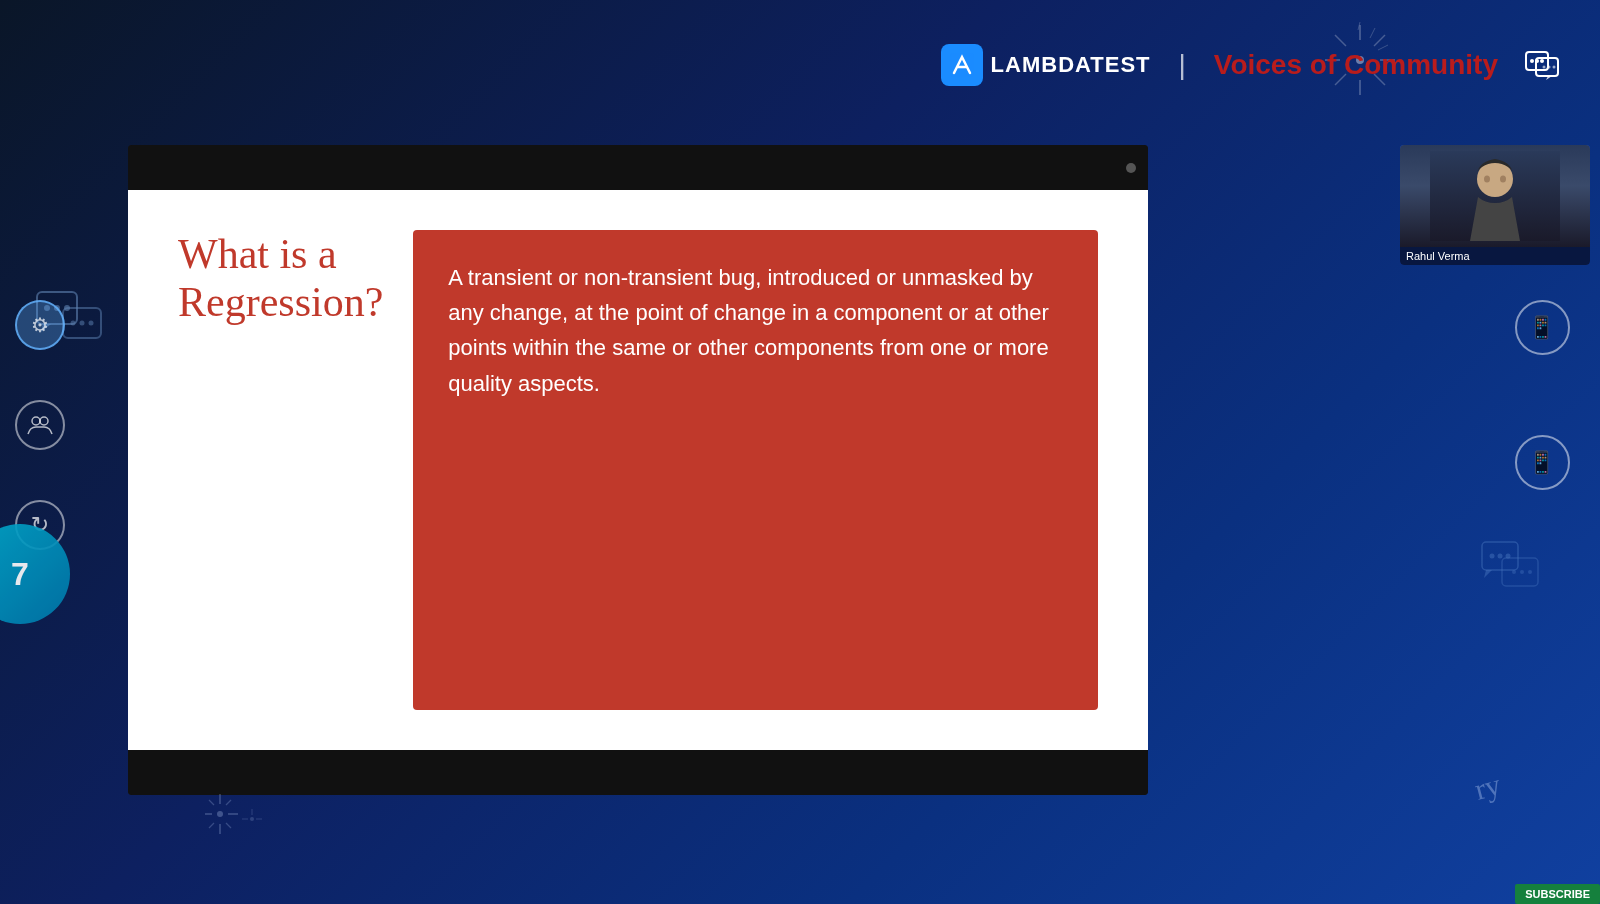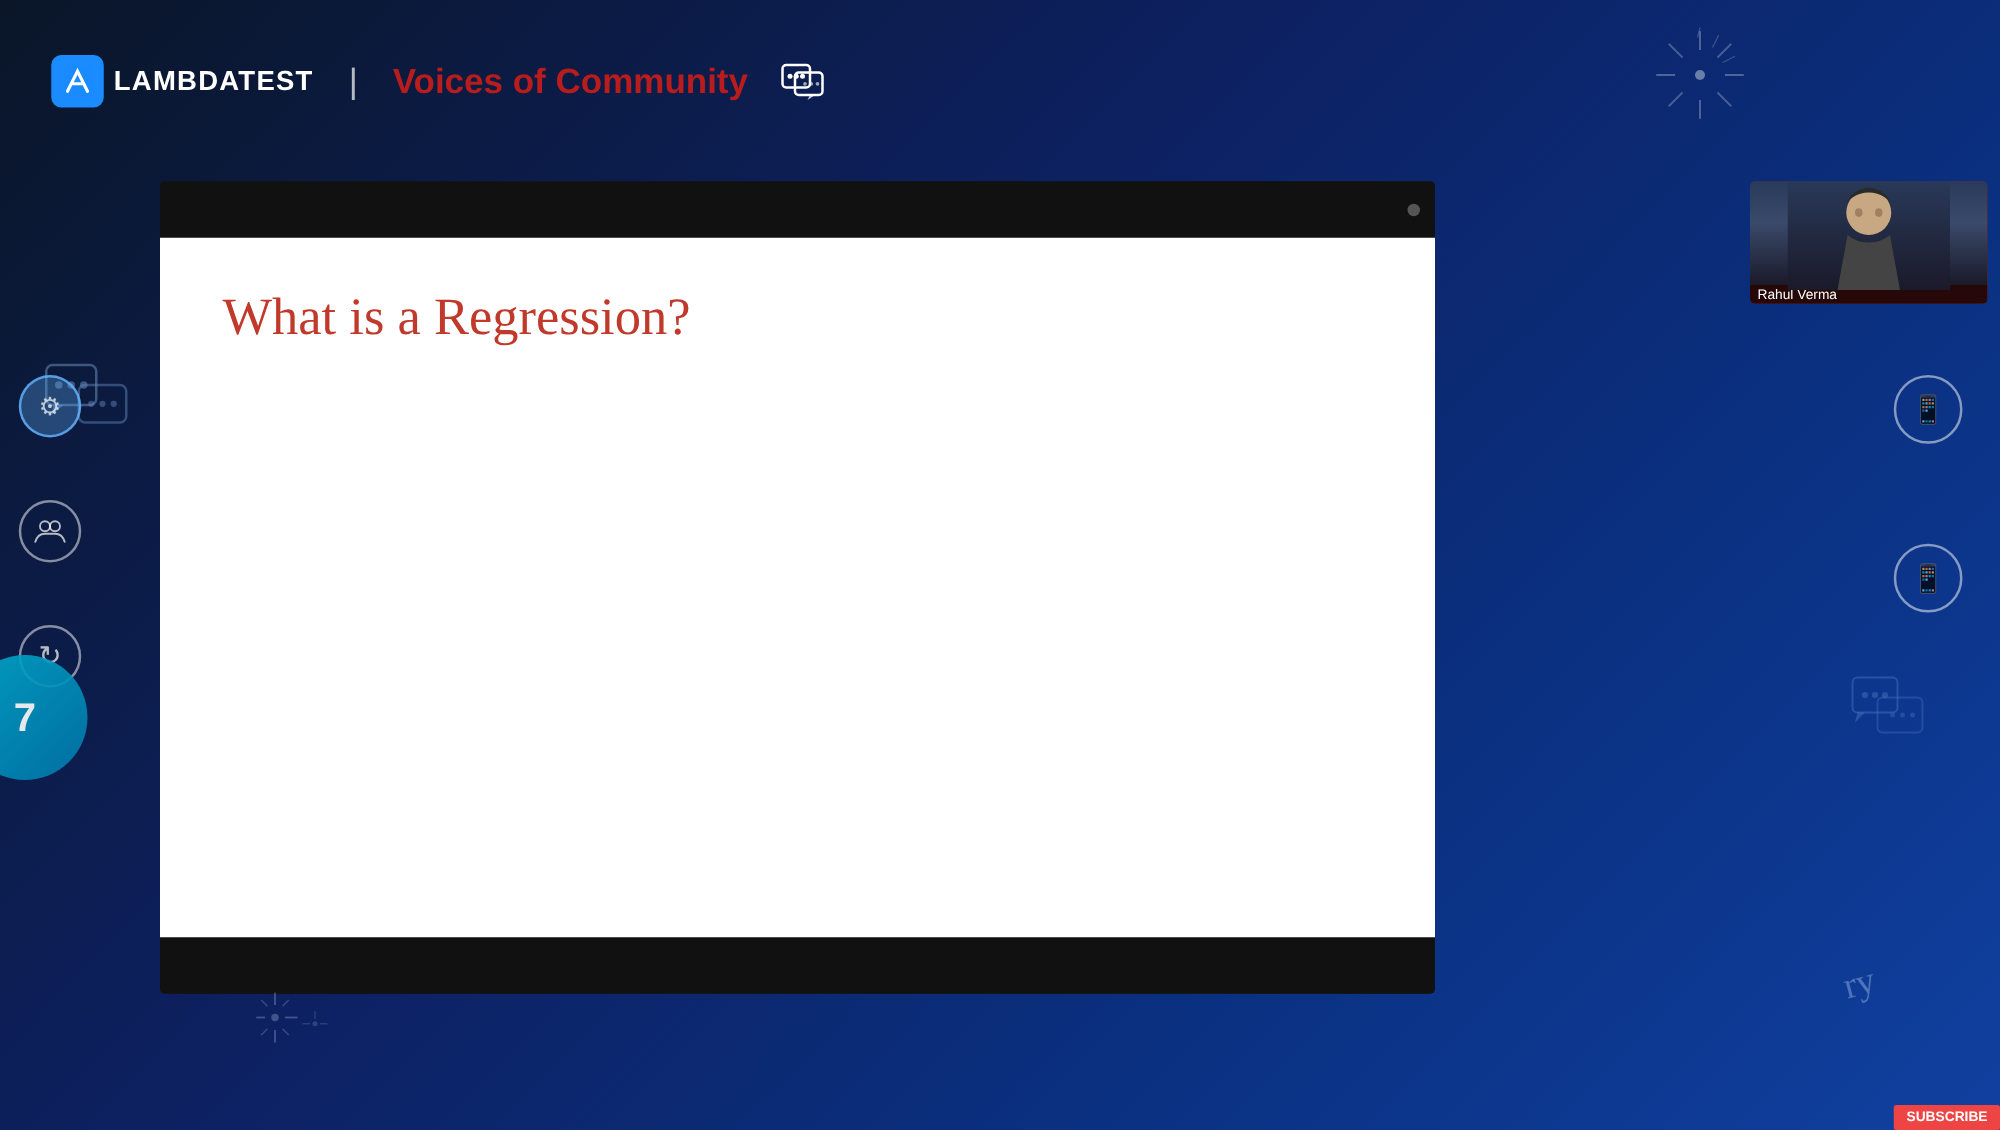--- a/index.html
+++ b/index.html
@@ -10,27 +10,28 @@
       overflow: hidden;
       background: linear-gradient(135deg, #0a1628 0%, #0d2060 40%, #0a3080 70%, #1040a0 100%);
       font-family: Arial, sans-serif;
       position: relative;
     }
 
     
     .header {
       position: absolute;
       top: 0;
-      left: 16px;
+      left: 0;
       right: 0;
       height: 130px;
       display: flex;
       align-items: center;
-      padding: 20px 25px;
+      padding: 20px 40px;
       z-index: 10;
+      justify-content: flex-end;
     }
 
     .logo-area {
       display: flex;
       align-items: center;
       gap: 16px;
     }
 
     .lambdatest-logo {
       display: flex;
@@ -212,22 +213,22 @@
       color: rgba(150,200,255,0.7);
       font-size: 36px;
     }
 
     
     .video-feed {
       position: absolute;
       top: 145px;
       right: 10px;
       width: 190px;
-      height: 98px;
-      background: #7f1d1d;
+      height: 120px;
+      background: #1d4ed8;
       border-radius: 4px;
       overflow: hidden;
     }
 
     .video-person {
       width: 100%;
       height: 85%;
       background: linear-gradient(180deg, #2a3a5a 0%, #3a4a6a 40%, #1a1a2a 100%);
       display: flex;
       align-items: center;
@@ -280,21 +281,21 @@
       opacity: 0.4;
       color: rgba(150,200,255,0.6);
       font-size: 40px;
     }
 
     
     .subscribe-btn {
       position: absolute;
       bottom: 0;
       right: 0;
-      background: #ef4444;
+      background: #15803d;
       color: white;
       padding: 4px 10px;
       font-size: 11px;
       font-weight: bold;
       border-radius: 2px;
     }
 
     
     .handwriting-deco {
       position: absolute;
@@ -392,20 +393,23 @@
 </div>
 
 <div class="slide-container">
   <div class="slide-black-top">
     <div class="slide-close-dot"></div>
   </div>
 
   <div class="slide-content">
     <h1 class="slide-title">What is a Regression?</h1>
 
+    <div class="slide-highlight-box">
+      <span>A transient or non-transient bug, introduced or unmasked by any change, at the point of change in a component or at other points within the same or other components from one or more quality aspects.</span>
+    </div>
 
   </div>
 
   <div class="slide-black-bottom"></div>
 </div>
 
 <div class="video-feed">
   <div class="video-person">
 
     <svg width="130" height="90" viewBox="0 0 130 90">

